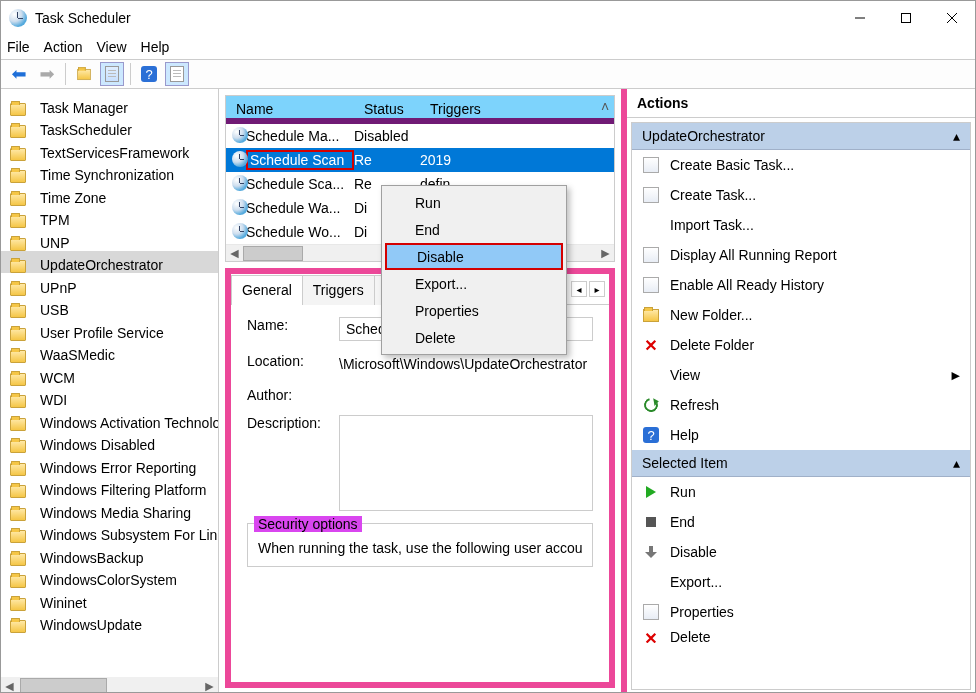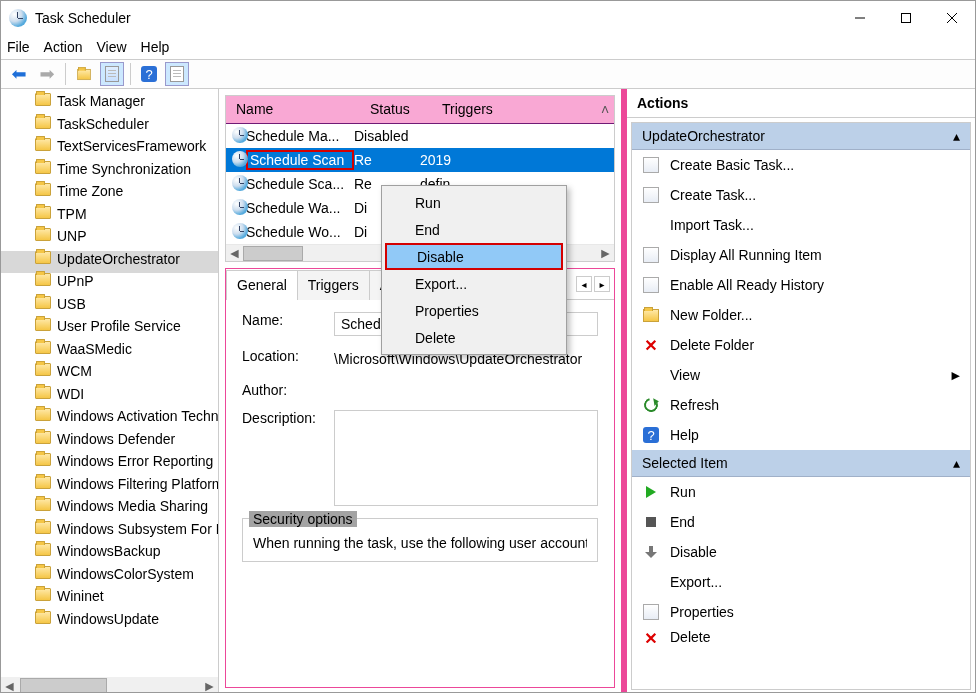--- a/index.html
+++ b/index.html
@@ -13,61 +13,61 @@
 .wc svg { width: 12px; height: 12px; }
 .menubar { height: 24px; display: flex; align-items: center; padding: 0 6px; gap: 14px; }
 .menubar span { font-size: 14px; }
 .toolbar { height: 30px; border-top: 1px solid #ccc; border-bottom: 1px solid #ccc; display: flex; align-items: center; padding: 0 6px; gap: 4px; background:#fdfdfd;}
 .tbtn { width: 24px; height: 24px; display:flex;align-items:center;justify-content:center; border:1px solid transparent;}
 .tbtn.sel{background:#cce8ff;border-color:#99c;}
 .tdiv{width:1px;height:22px;background:#ccc;margin:0 2px;}
 .columns { display: flex; height: calc(693px - 34px - 24px - 30px); }
 .left { width: 218px; border-right: 1px solid #ccc; overflow: hidden; position:relative;}
 .left .treewrap{height:calc(100% - 17px);overflow:hidden;padding:4px 0;}
-.tree-item { display: flex; align-items: flex-start; height: 22.5px; padding-left: 34px; gap: 6px; white-space: nowrap;}
+.tree-item { display: flex; align-items: flex-end; height: 22.5px; padding-left: 9px; gap: 14px; white-space: nowrap;}
 .tree-item.sel { background: #d8d8d8; }
 .folder-icon { width: 16px; height: 13px; background: linear-gradient(#ffe9a8,#f5c646); border:1px solid #caa23a; border-radius:1px; position:relative; flex-shrink:0;}
 .folder-icon::before{content:"";position:absolute;top:-3px;left:0;width:7px;height:3px;background:#f5c646;border:1px solid #caa23a;border-bottom:none;border-radius:1px 1px 0 0;}
 .hscroll{position:absolute;bottom:0;left:0;right:0;height:17px;background:#f0f0f0;display:flex;align-items:center;}
 .hscroll .thumb{height:15px;width:40%;background:#ccc;border:1px solid #aaa;margin-left:2px;}
 .hscroll .arrow{width:17px;height:17px;display:flex;align-items:center;justify-content:center;color:#666;}
 .middle { flex:1; padding:6px; display:flex; flex-direction:column; gap:6px; min-width:0;}
 .mid-top{border:1px solid #ccc;position:relative;}
-.thead{display:flex;height:28px;border-bottom:1px solid #701a75;background:#f9a8d4;gap:6px;}
+.thead{display:flex;height:28px;border-bottom:6px solid #701a75;background:#7dd3fc;}
 .thead .th{padding:5px 10px;border-right:1px solid transparent;}
 .thead .th.name{width:128px;} .thead .th.status{width:66px;} .thead .th.triggers{flex:1;}
 .thead .vsa{width:18px;display:flex;align-items:center;justify-content:center;color:#555;}
 .row{display:flex;align-items:center;height:24px;}
 .row .cicon{width:20px;padding-left:6px;}
 .clock-icon{width:16px;height:16px;border-radius:50%;background:radial-gradient(circle at 30% 30%,#fff,#cde 40%,#5ad 70%);position:relative;display:inline-block;}
 .clock-icon::after{content:"";position:absolute;width:1px;height:5px;background:#346;left:7px;top:3px;}
 .clock-icon::before{content:"";position:absolute;width:4px;height:1px;background:#346;left:8px;top:8px;}
 .row .c-name{width:108px;overflow:hidden;white-space:nowrap;text-overflow:ellipsis;}
 .row .c-status{width:66px;white-space:nowrap;overflow:hidden;}
 .row .c-trig{flex:1;white-space:nowrap;overflow:hidden;}
 .row.selected{background:#0078d7;color:#fff;}
 .row.selected .c-name{border:2px solid #d40000;padding-left:2px;}
 .hscroll2{height:17px;background:#f0f0f0;display:flex;align-items:center;border-top:1px solid #e8e8e8;}
 .hscroll2 .arrow{width:17px;display:flex;align-items:center;justify-content:center;color:#666;}
 .hscroll2 .track{flex:1;}
 .hscroll2 .thumb{height:15px;width:60px;background:#ccc;border:1px solid #aaa;}
-.mid-bot{border:1px solid #ec4899;flex:1;display:flex;flex-direction:column;min-height:0;}
+.mid-bot{border:6px solid #ec4899;flex:1;display:flex;flex-direction:column;min-height:0;}
 .tabs{display:flex;position:relative;height:30px;}
 .tab{padding:6px 10px;border:1px solid #ccc;border-bottom:none;margin-right:-1px;background:#fff;position:relative;top:1px;}
 .tab.active{background:#fff;z-index:2;}
 .tab.inactive{background:#f4f4f4;}
 .tabscroll{margin-left:auto;display:flex;align-items:center;gap:2px;padding-right:4px;}
 .tabscroll .sq{width:16px;height:16px;border:1px solid #ccc;display:flex;align-items:center;justify-content:center;font-size:10px;}
 .panel{border-top:1px solid #ccc;padding:12px 16px;flex:1;overflow:hidden;}
 .frow{display:flex;margin-bottom:12px;}
 .frow .lbl{width:92px;}
 .frow .val{flex:1;border:1px solid #ccc;padding:3px 6px;white-space:nowrap;overflow:hidden;}
 .frow .desc{flex:1;border:1px solid #ccc;height:96px;}
 .fieldset{border:1px solid #ccc;margin-top:8px;padding:10px;}
-.fieldset .legend{position:relative;top:-18px;left:-4px;background:#a3a3a3;display:inline-block;padding:0 4px;}
+.fieldset .legend{position:relative;top:-18px;left:-4px;background:#d946ef;display:inline-block;padding:0 4px;}
 .fieldset .inner{margin-top:-10px;white-space:nowrap;overflow:hidden;}
 .ctxmenu{position:absolute;left:380px;top:184px;width:186px;background:#f0f0f0;border:1px solid #a0a0a0;box-shadow:3px 3px 6px rgba(0,0,0,.25);padding:3px;z-index:100;}
 .ctxmenu .mi{height:27px;display:flex;align-items:center;padding-left:30px;}
 .ctxmenu .mi.hover{background:#91c9f7;}
 .ctxmenu .mi.marked{border:2px solid #d40000;}
 .right{width:354px;border-left:6px solid #ec4899;display:flex;flex-direction:column;}
 .right-head{background:#fff;padding:6px 10px;font-weight:bold;border-bottom:1px solid #ccc;}
 .right-inner{flex:1;border:1px solid #ccc;margin:4px;overflow:hidden;}
 .section-head{background:#bcd0e8;padding:5px 10px;display:flex;justify-content:space-between;align-items:center;border-bottom:1px solid #a0b0c8;}
 .action{display:flex;align-items:center;height:30px;padding:0 10px;gap:10px;}
@@ -204,21 +204,21 @@
         <div class="tree-item">
           <span class="folder-icon"></span>
           <span>WDI</span>
         </div>
         <div class="tree-item">
           <span class="folder-icon"></span>
           <span>Windows Activation Technologies</span>
         </div>
         <div class="tree-item">
           <span class="folder-icon"></span>
-          <span>Windows Defender</span>
+          <span>Windows Disabled</span>
         </div>
         <div class="tree-item">
           <span class="folder-icon"></span>
           <span>Windows Error Reporting</span>
         </div>
         <div class="tree-item">
           <span class="folder-icon"></span>
           <span>Windows Filtering Platform</span>
         </div>
         <div class="tree-item">
@@ -359,21 +359,21 @@
           <div class="action">
             <div class="aicon">
               <div style="width:18px"></div>
             </div>
             <span>Import Task...</span>
           </div>
           <div class="action">
             <div class="aicon">
               <div class="gearpage"></div>
             </div>
-            <span>Display All Running Item</span>
+            <span>Display All Running Report</span>
           </div>
           <div class="action">
             <div class="aicon">
               <div class="gearpage"></div>
             </div>
             <span>Enable All Ready History</span>
           </div>
           <div class="action">
             <div class="aicon">
               <div class="newfolder"></div>

